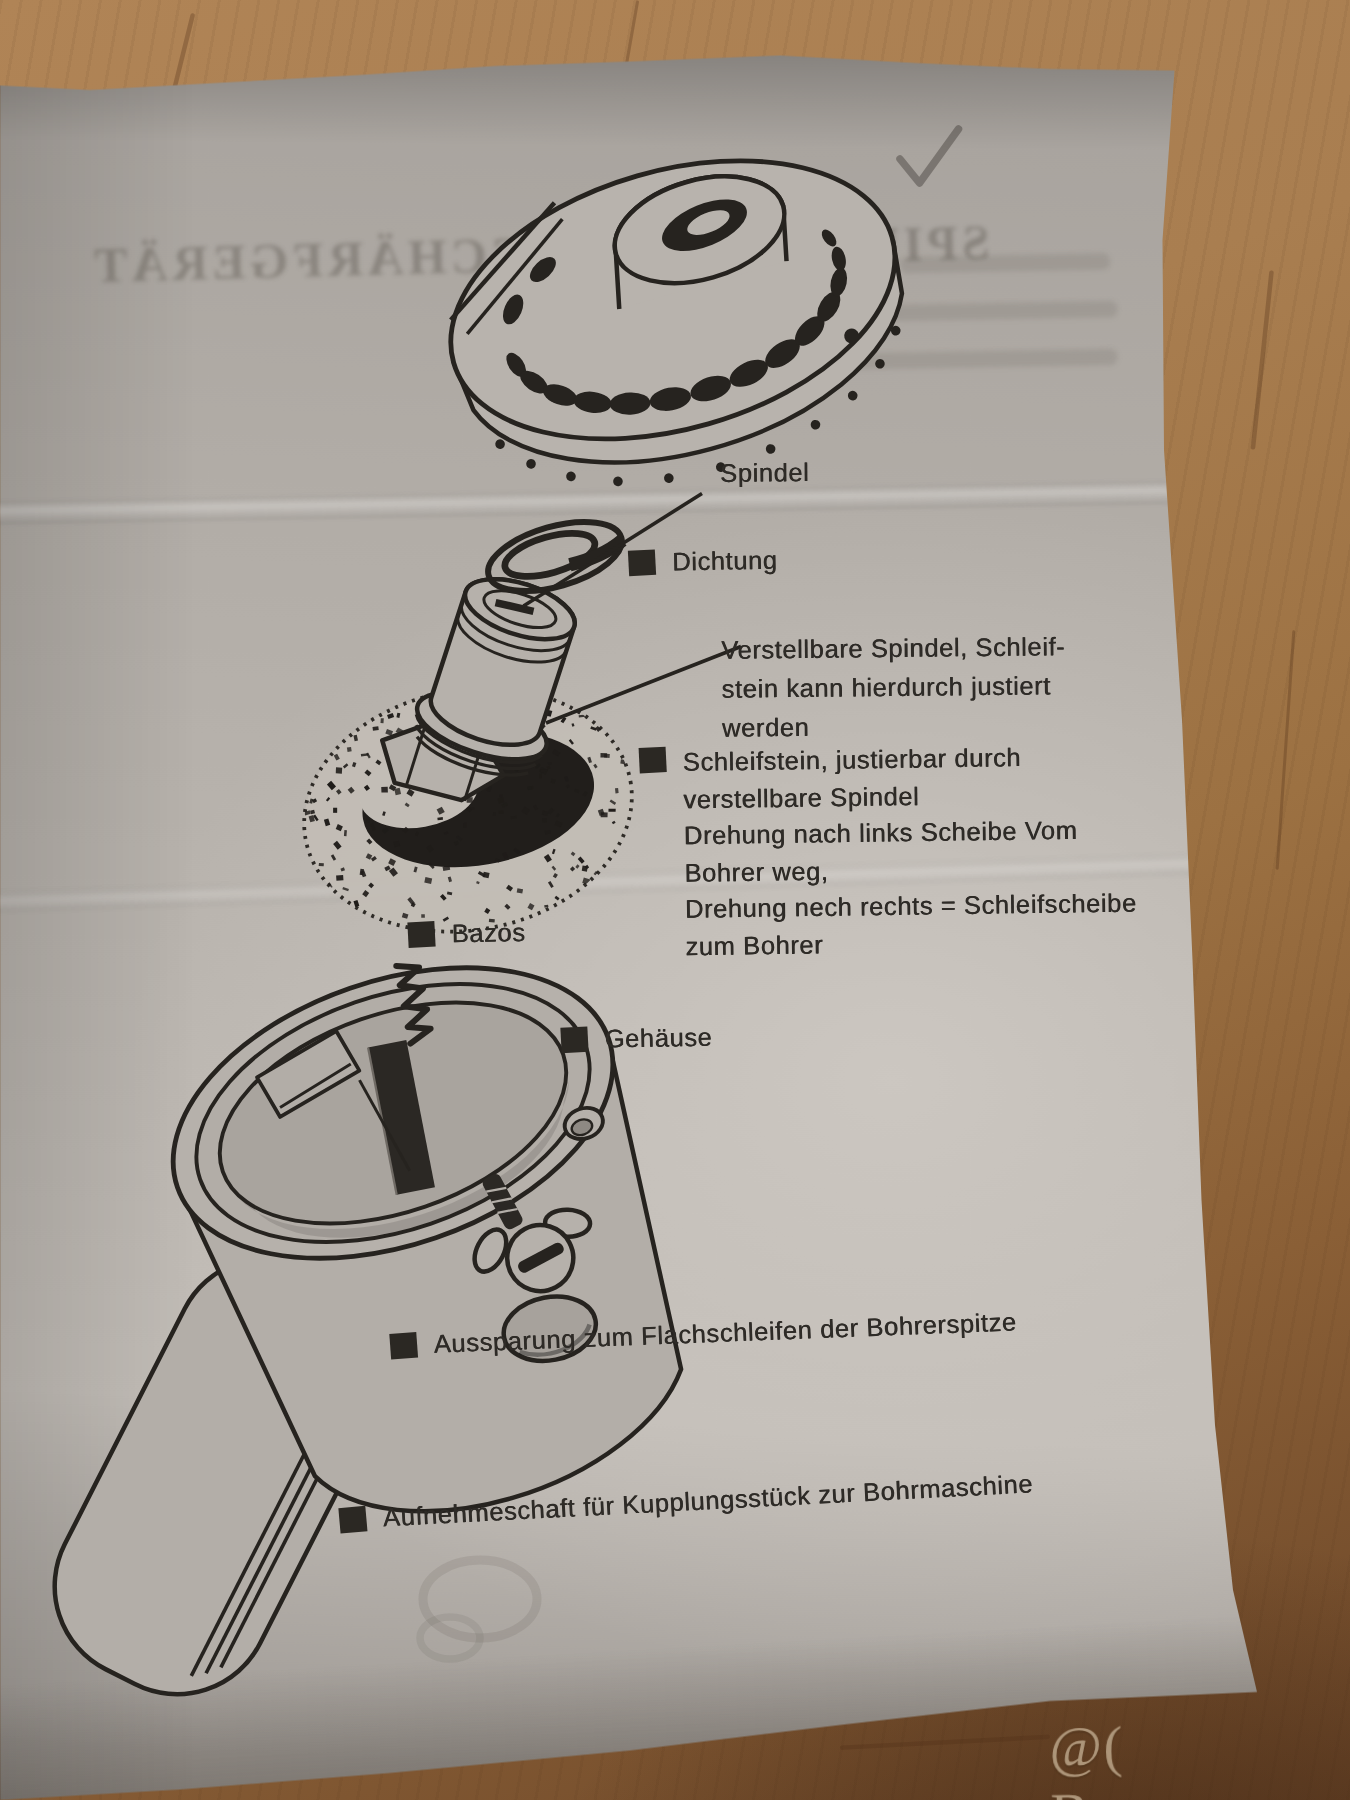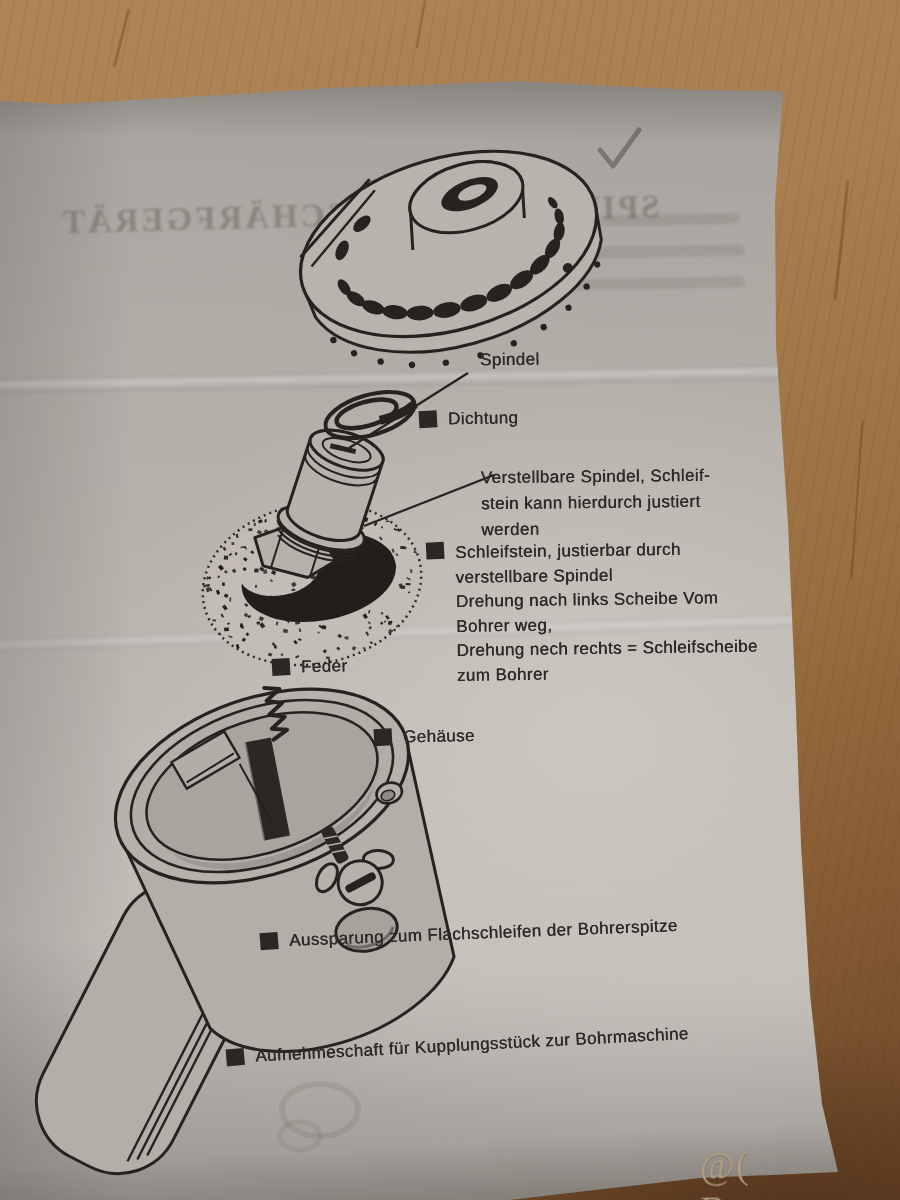--- a/index.html
+++ b/index.html
@@ -17,21 +17,21 @@
 
   
   .paper{position:absolute;inset:0;
     clip-path:polygon(0px 57px,60px 60px,150px 55px,240px 50px,330px 44px,420px 41px,520px 37px,
       610px 42px,700px 46px,783px 47px,775px 160px,776px 300px,788px 480px,795px 640px,
       801px 800px,810px 950px,822px 1060px,838px 1128px,700px 1134px,560px 1150px,
       420px 1167px,260px 1182px,120px 1193px,0px 1200px);
     background:
       radial-gradient(820px 640px at 66% 60%, #ccc7c1 0%, rgba(204,199,193,0) 62%),
       linear-gradient(183deg,#a6a19c 0%,#b2ada7 30%,#bab5af 55%,#c3beb8 78%,#9f9a95 97%);
-    filter:drop-shadow(2px 5px 8px rgba(30,20,12,.5));margin-top:44px;}
+    filter:drop-shadow(2px 5px 8px rgba(30,20,12,.5));}
   .shade{position:absolute;left:-30px;right:-30px;pointer-events:none;}
   .crease-top{top:326px;height:16px;transform:rotate(-1deg);filter:blur(1.2px);
     background:linear-gradient(to bottom, rgba(0,0,0,.05), rgba(255,255,255,.26) 40%, rgba(0,0,0,.07));}
   .crease-mid{top:580px;height:14px;transform:rotate(-1.8deg);filter:blur(1.4px);
     background:linear-gradient(to bottom, rgba(0,0,0,.04), rgba(255,255,255,.18) 45%, rgba(0,0,0,.05));}
   .shade-topedge{top:34px;height:64px;transform:rotate(.5deg);
     background:linear-gradient(to bottom, rgba(0,0,0,.20), rgba(0,0,0,0));}
   .shade-left{left:0;right:auto;top:0;bottom:0;width:130px;
     background:linear-gradient(to right, rgba(0,0,0,.12), rgba(0,0,0,0));}
   .shade-bottom{top:1098px;height:120px;transform:rotate(-3.2deg);
@@ -450,21 +450,21 @@
       <div>verstellbare Spindel</div>
       <div>Drehung nach links Scheibe Vom</div>
       <div>Bohrer weg,</div>
       <div>Drehung nech rechts = Schleifscheibe</div>
       <div>zum Bohrer</div>
     </span>
   </div>
 
   <div class="lbl row" style="left:272px;top:613px;transform:rotate(-1deg);">
     <span class="bullet"></span>
-    <span>Feder</span>
+    <span>Bazos</span>
   </div>
 
   <div class="lbl row" style="left:374px;top:683px;transform:rotate(-1deg);">
     <span class="bullet"></span>
     <span>Gehäuse</span>
   </div>
 
   <div class="lbl row" style="left:260px;top:880px;transform:rotate(-2.2deg);">
     <span class="bullet"></span>
     <span>Aussparung zum Flachschleifen der Bohrerspitze</span>

